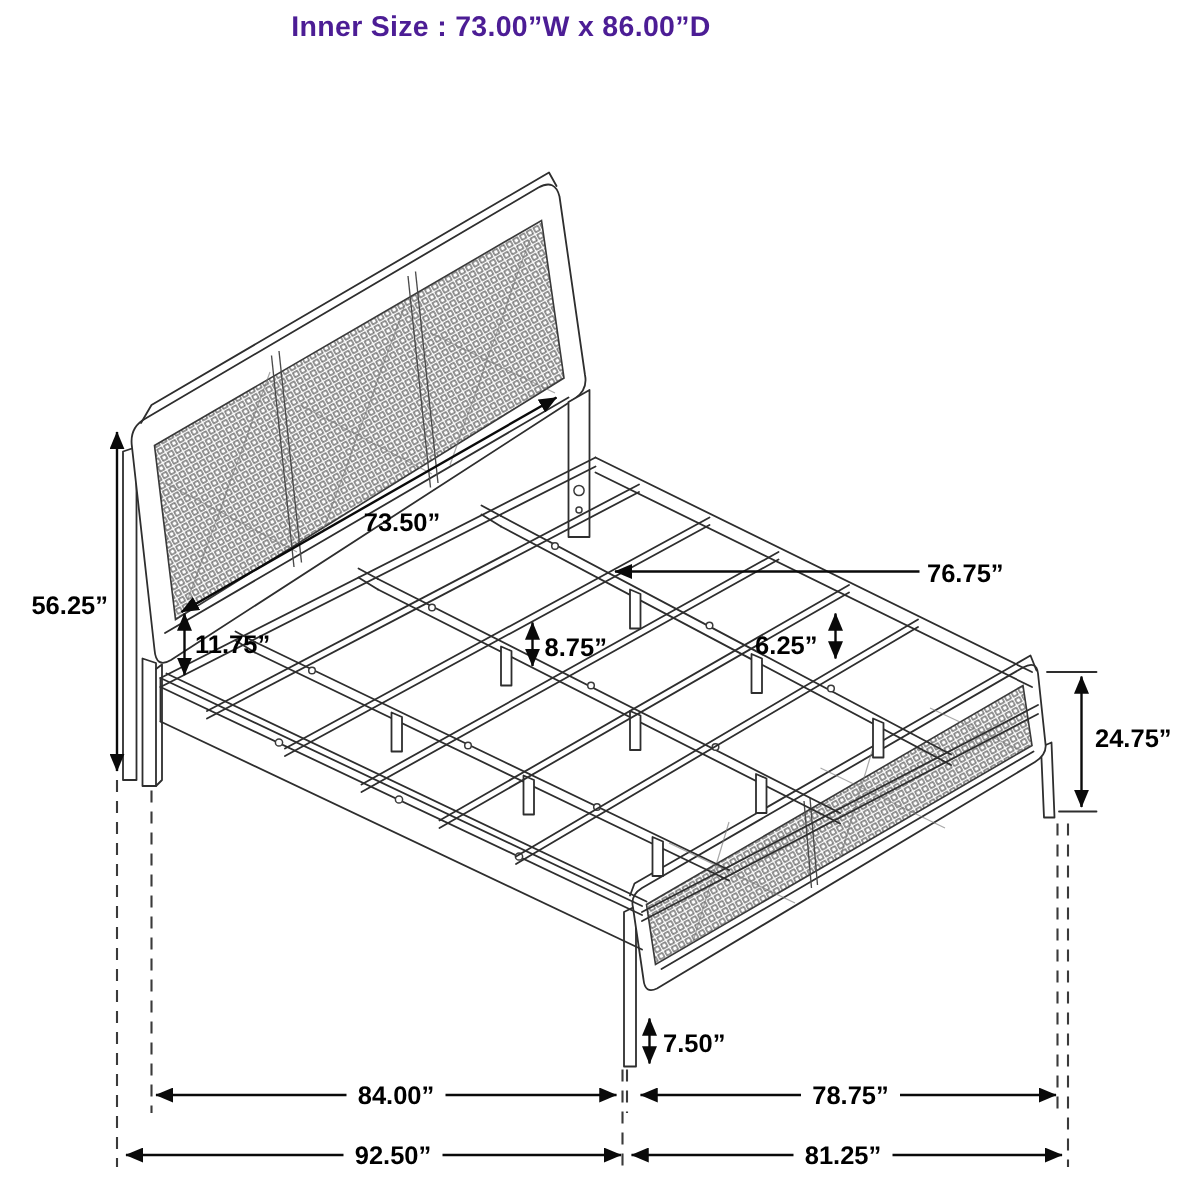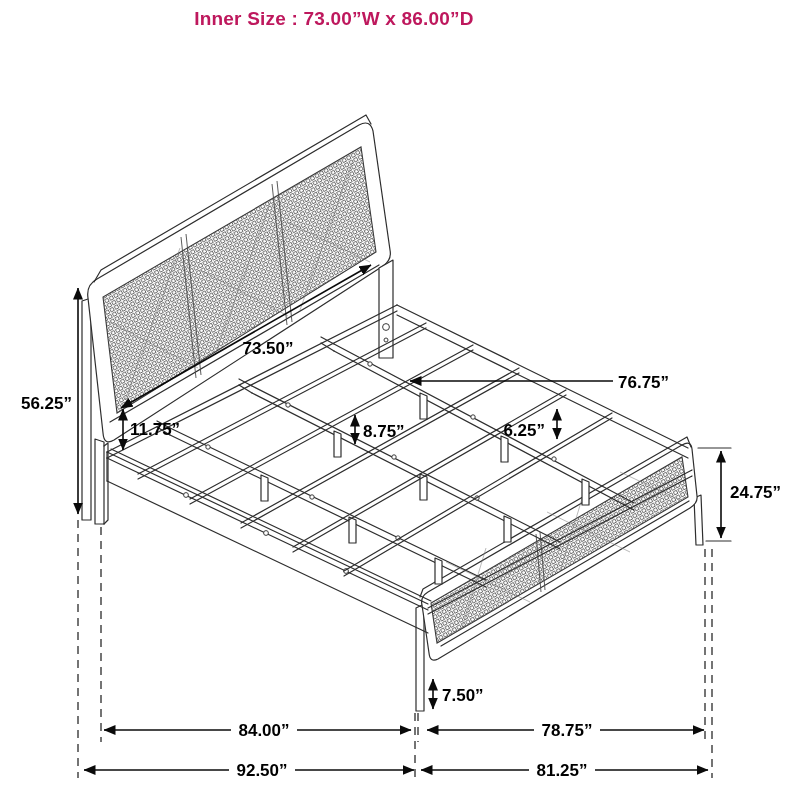--- a/index.html
+++ b/index.html
@@ -1,19 +1,19 @@
 <!DOCTYPE html>
 <html><head>
 <meta charset="utf-8">
 <style>
   html,body{margin:0;padding:0;background:#ffffff;}
   body{width:800px;height:800px;position:relative;font-family:"Liberation Sans",sans-serif;overflow:hidden;}
   .title{
     position:absolute;top:8px;left:0;width:668px;text-align:center;
-    font-size:19px;font-weight:bold;color:#be185d;letter-spacing:.2px;
+    font-size:19px;font-weight:bold;color:#4c1d95;letter-spacing:.2px;
   }
   svg{position:absolute;top:0;left:0;}
   .ln{stroke:#2e2e2e;stroke-width:1.2;fill:none;stroke-linejoin:round;stroke-linecap:round;}
   .lnthin{stroke:#4a4a4a;stroke-width:.9;fill:none;}
   .weave{stroke:#7a7a7a;stroke-width:.8;fill:none;opacity:.65;}
   .white{fill:#ffffff;}
   .dim{stroke:#0a0a0a;stroke-width:1.6;fill:none;}
   .dash{stroke:#3a3a3a;stroke-width:1.4;fill:none;stroke-dasharray:8 6;}
   .dimtxt{font-size:17px;font-weight:bold;fill:#000000;}
   .hole{fill:#ffffff;stroke:#3a3a3a;stroke-width:1;}

